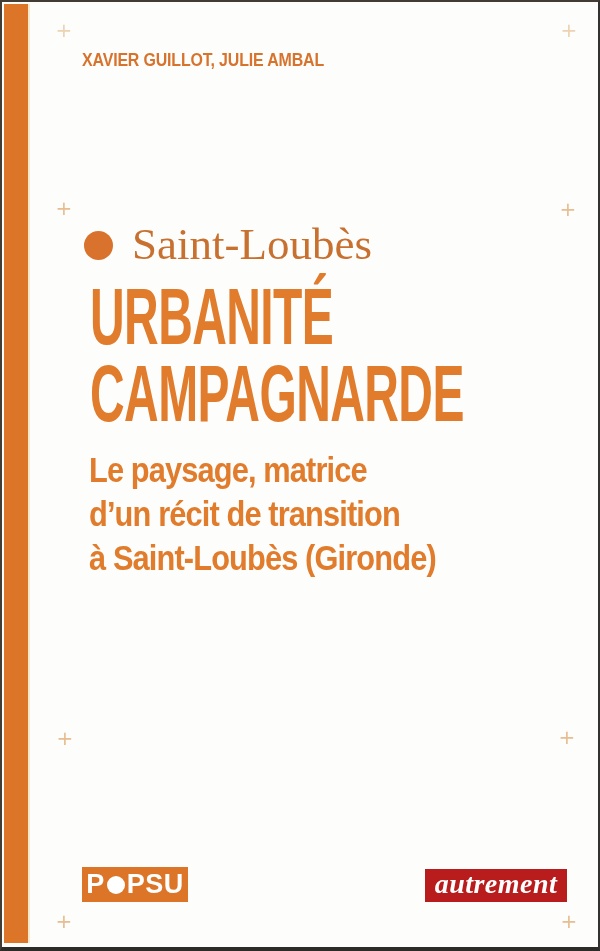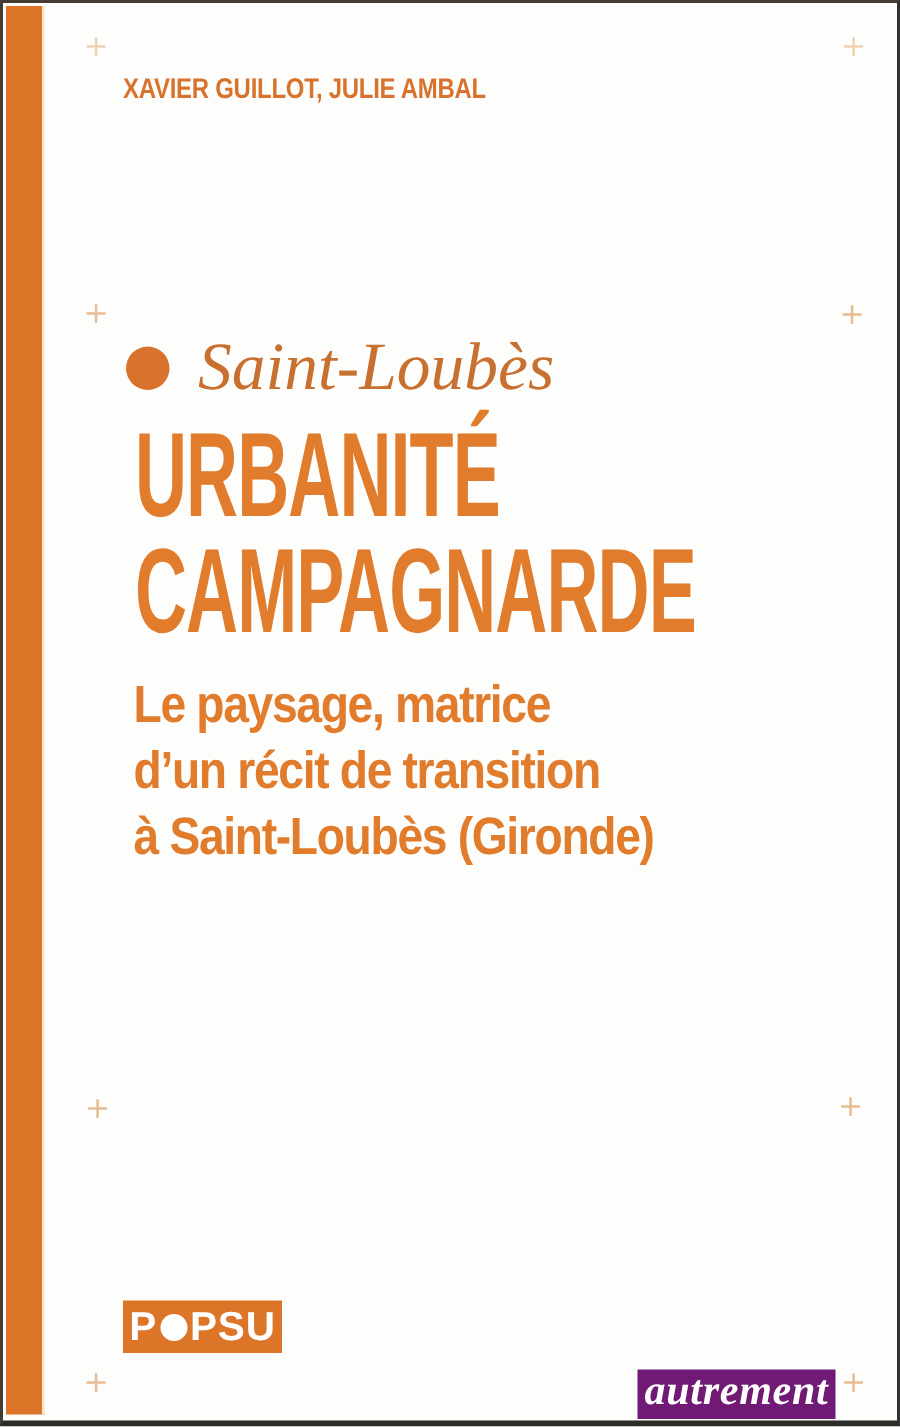--- a/index.html
+++ b/index.html
@@ -28,21 +28,21 @@
   }
   .plus.light { color:#EDD2B3; }
   .author {
     position:absolute; left:80px; top:47px;
     font-size:19px; font-weight:bold; color:#D8732E;
     letter-spacing:-0.2px; white-space:nowrap;
     transform:scaleX(0.84); transform-origin:left top;
   }
   .location {
     position:absolute; left:82px; top:221px; height:42px;
-    display:flex; align-items:center;font-style:italic;
+    display:flex; align-items:center;
   }
   .location-dot {
     width:29px; height:29px; border-radius:50%;
     background:#D8722C; flex:0 0 auto; margin-top:2px;
   }
   .location-name {
     font-family:"Liberation Serif", serif;
     font-size:45px; line-height:42px; color:#C8702F;
     margin-left:19px; white-space:nowrap;
   }
@@ -64,22 +64,22 @@
   }
   .logo-popsu .seg {
     color:#ffffff; font-weight:bold; font-size:27px; line-height:27px;
     letter-spacing:0.5px;
   }
   .popsu-o {
     width:18px; height:18px; border-radius:50%; background:#ffffff;
     margin:0 2px; flex:0 0 auto;
   }
   .logo-autrement {
-    position:absolute; left:423px; top:867px; width:132px; height:33px;
-    background:#701a75; display:flex; align-items:center; justify-content:center;margin-top:44px;
+    position:absolute; left:423px; top:867px; width:142px; height:33px;
+    background:#b91c1c; display:flex; align-items:center; justify-content:center;
   }
   .logo-autrement .txt {
     font-family:"Liberation Serif", serif; font-style:italic; font-weight:bold;
     font-size:28px; line-height:28px; color:#ffffff; padding-bottom:3px;
     letter-spacing:0.5px;
   }
 </style>
 </head>
 <body>
 

